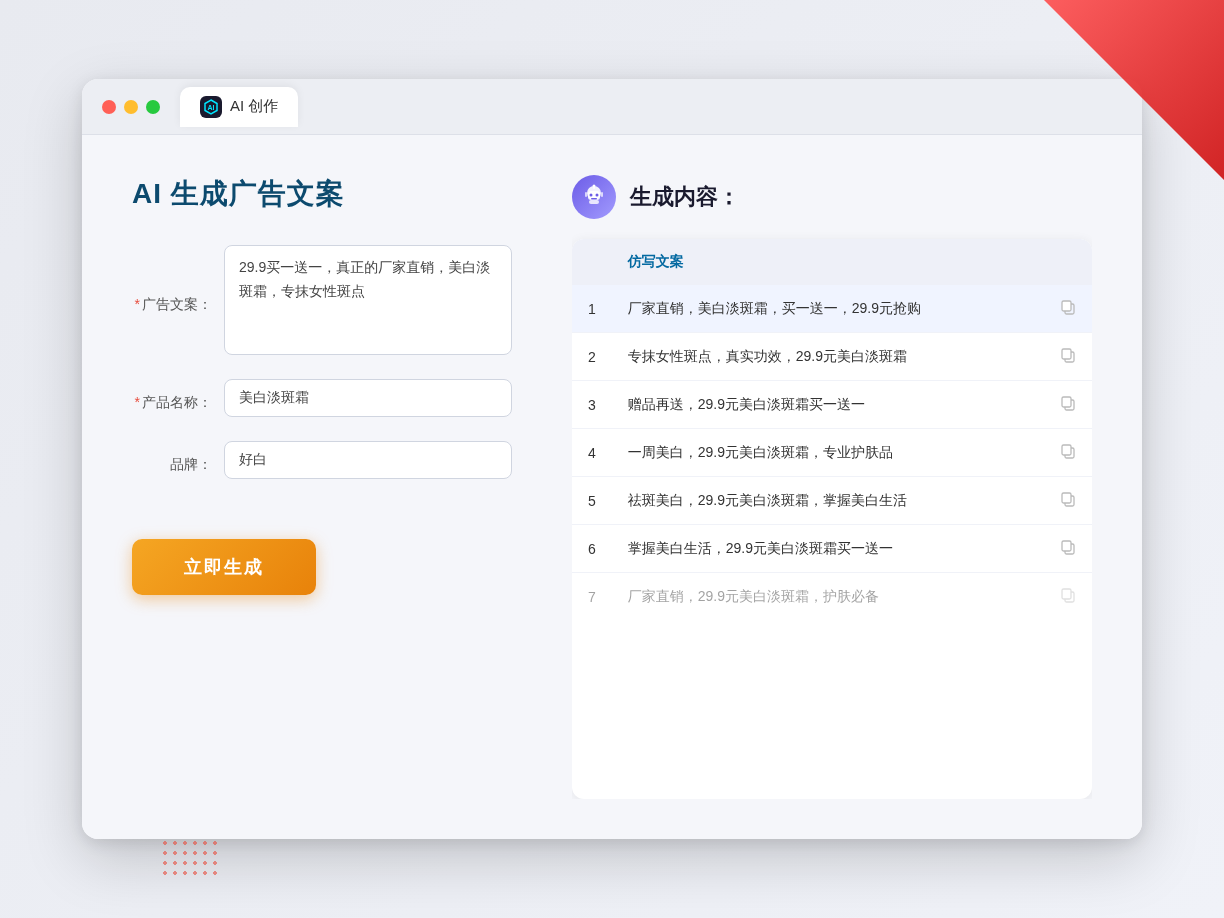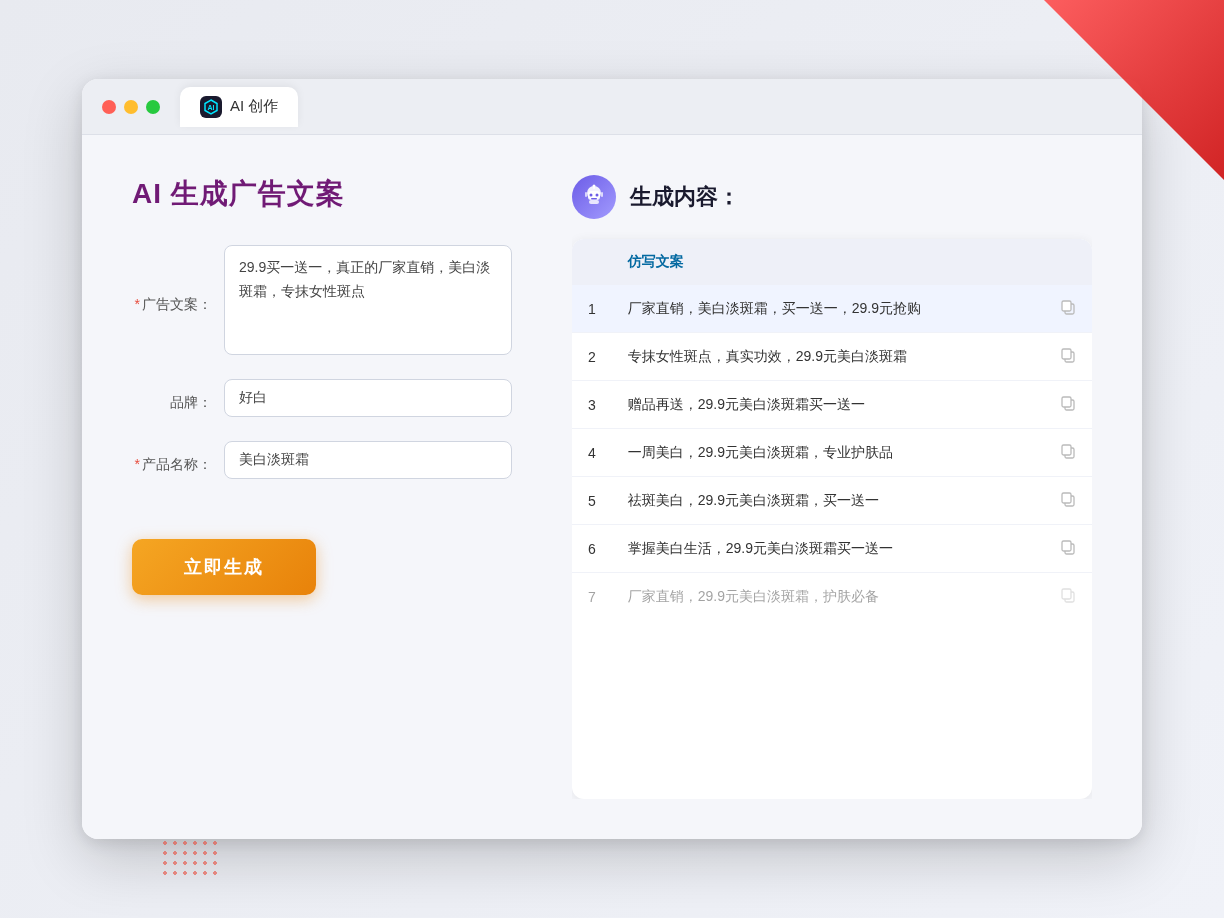--- a/index.html
+++ b/index.html
@@ -119,21 +119,21 @@
 
     
     .left-panel {
       width: 380px;
       flex-shrink: 0;
     }
 
     .page-title {
       font-size: 28px;
       font-weight: 700;
-      color: #701a75;
+      color: #0c4a6e;
       margin-bottom: 32px;
       letter-spacing: 1px;
     }
 
     .form-group {
       display: flex;
       align-items: center;
       margin-bottom: 24px;
       gap: 12px;
     }
@@ -313,30 +313,30 @@
       
       <div class="form-group">
         <label class="form-label">
           <span class="required-star">*</span>广告文案：
         </label>
         <textarea class="form-input" style="">29.9买一送一，真正的厂家直销，美白淡斑霜，专抹女性斑点</textarea>
       </div>
 
       
       <div class="form-group">
-        <label class="form-label">品牌：</label>
-        <input type="text" class="form-input" value="好白" style="">
-      </div>
-
-      
-      <div class="form-group">
         <label class="form-label">
           <span class="required-star">*</span>产品名称：
         </label>
         <input type="text" class="form-input" value="美白淡斑霜" style="">
+      </div>
+
+      
+      <div class="form-group">
+        <label class="form-label">品牌：</label>
+        <input type="text" class="form-input" value="好白" style="">
       </div>
 
       <button class="generate-btn">立即生成</button>
     </div>
 
     <div class="right-panel">
       <div class="result-header">
         <div class="robot-icon">
 
           <svg width="28" height="28" viewBox="0 0 28 28" fill="none">
@@ -400,21 +400,21 @@
     <td>一周美白，29.9元美白淡斑霜，专业护肤品</td>
     <td class="copy-icon">
       <svg width="16" height="16" viewBox="0 0 16 16" fill="none">
         <rect x="5" y="5" width="9" height="10" rx="1.5" stroke="#bbb" stroke-width="1.3" fill="none"></rect>
         <rect x="2" y="2" width="9" height="10" rx="1.5" stroke="#bbb" stroke-width="1.3" fill="white"></rect>
       </svg>
     </td>
   </tr>
               <tr>
     <td class="row-number">5</td>
-    <td>祛斑美白，29.9元美白淡斑霜，买一送一</td>
+    <td>祛斑美白，29.9元美白淡斑霜，掌握美白生活</td>
     <td class="copy-icon">
       <svg width="16" height="16" viewBox="0 0 16 16" fill="none">
         <rect x="5" y="5" width="9" height="10" rx="1.5" stroke="#bbb" stroke-width="1.3" fill="none"></rect>
         <rect x="2" y="2" width="9" height="10" rx="1.5" stroke="#bbb" stroke-width="1.3" fill="white"></rect>
       </svg>
     </td>
   </tr>
               <tr>
     <td class="row-number">6</td>
     <td>掌握美白生活，29.9元美白淡斑霜买一送一</td>

